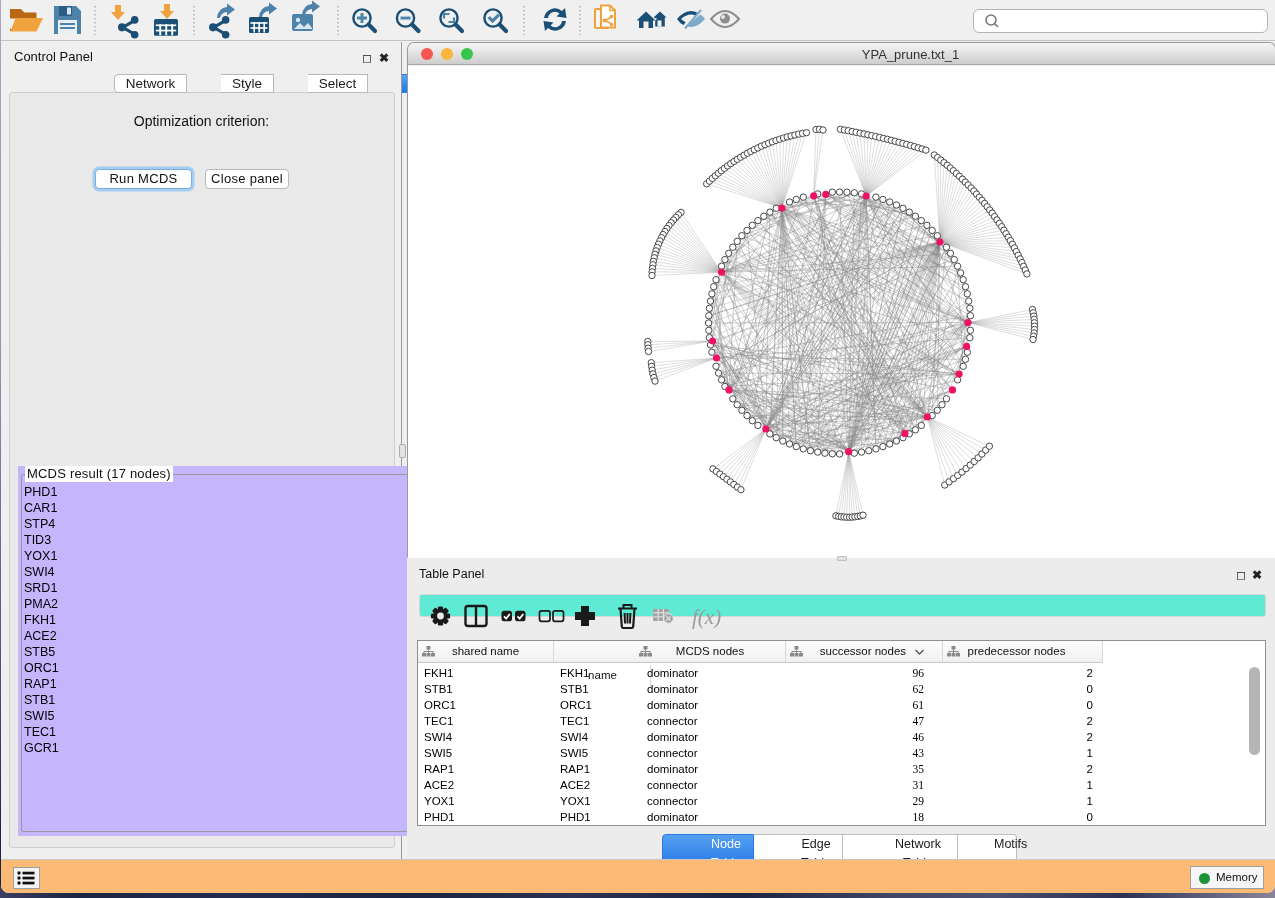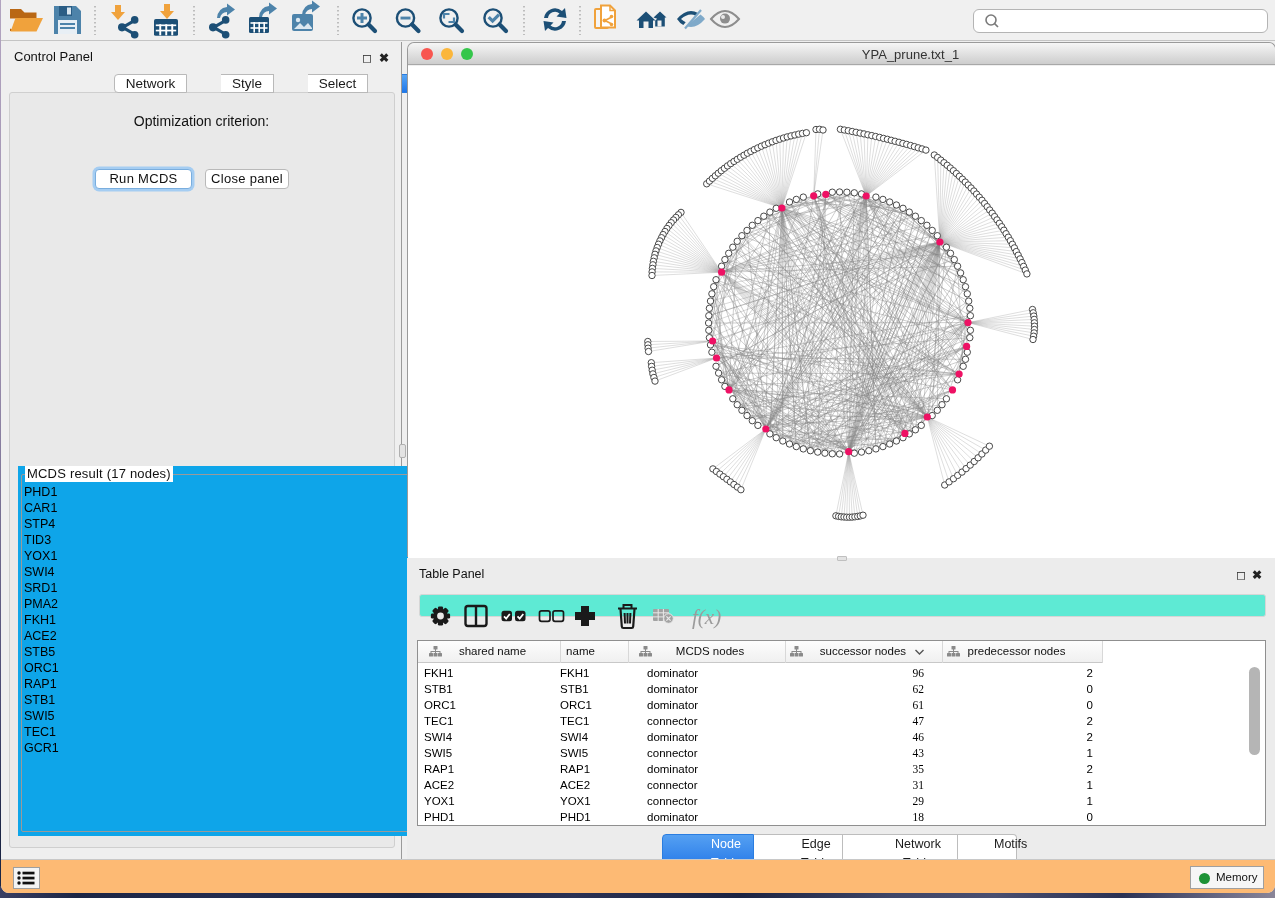--- a/index.html
+++ b/index.html
@@ -20,21 +20,21 @@
 .tab { height:19px; line-height:18px; font-size:13.5px; text-align:center; background:#fff; border:1px solid #b9b9b9; border-left:none; color:#1a1a1a;margin-left:34px; }
 .tab.first { border-left:1px solid #b9b9b9; border-radius:4px 0 0 4px; }
 .tab.last { border-radius:0 4px 4px 0; }
 .tab.sel { background:linear-gradient(#56a5f5,#1f77ea); color:#fff; border-color:#2a7de0; }
 #optlabel { position:absolute; left:0; top:71px; width:401px; text-align:center; font-size:14px; color:#111; }
 #dropdown { position:absolute; left:46px; top:95px; width:311px; height:20px; background:#fff; border:1px solid #b5b5b5; border-radius:4px; font-size:13px; letter-spacing:0.45px; color:#111; text-align:left; padding-left:11px; line-height:19px; }
 #dd-step { position:absolute; right:-1px; top:-1px; width:19px; height:21px; border-radius:0 4px 4px 0; background:linear-gradient(#6cb0f8,#2470e8); }
 .btn { position:absolute; height:20px; background:#fff; border:1px solid #b9b9b9; border-radius:4px; font-size:13px; letter-spacing:0.3px; color:#111; text-align:center; line-height:18px; }
 #runbtn { left:94px; top:127px; width:97px; box-shadow:0 0 0 2.5px #a5cdf2; border-color:#7aaede; }
 #closebtn { left:204px; top:127px; width:84px; }
-#mcdsbox { position:absolute; left:17px; top:424px; width:410px; height:370px; background:#0ea5e9; }
+#mcdsbox { position:absolute; left:17px; top:424px; width:410px; height:370px; background:#c4b5fd; }
 #mcdsfs { position:absolute; left:3px; top:8px; right:4px; bottom:4px; border:1px solid #9a9a9a; border-radius:2px; }
 #mcdslegend { position:absolute; left:3px; top:-1px; background:#fff; padding:0 2px; font-size:13px; letter-spacing:0.2px; color:#111; line-height:16px; margin-top:-8px; }
 #mcdslist { position:absolute; left:6px; top:18px; font-size:12.5px; color:#000; line-height:16px; }
 #mcdssb { position:absolute; right:7px; top:11px; width:12px; bottom:6px; background:#f4f4f4; border:1px solid #dcdcdc; }
 #mcdssb .thumb { position:absolute; left:1px; top:2px; width:9px; height:80px; background:#dedede; border-radius:4px; }
 
 
 #netwin { position:absolute; left:406px; top:42px; width:869px; height:515px; border:1px solid #9a9a9a; border-bottom:none; border-radius:7px 7px 0 0; }
 #titlebar { position:absolute; left:0; top:0; width:100%; height:22px; background:linear-gradient(#f6f6f6,#cdcdcd); border-bottom:1px solid #a8a8a8; border-radius:7px 7px 0 0; }
 .light { position:absolute; top:5px; width:12px; height:12px; border-radius:50%; }
@@ -1145,33 +1145,33 @@
               <line x1="10.4" y1="0" x2="10.4" y2="12"></line>
             </g>
             <circle cx="15.5" cy="9.5" r="4.8" fill="#a2a2a2" stroke="#e9e9e9" stroke-width="1"></circle>
             <path d="M13.4 7.4 l4.2 4.2 M17.6 7.4 l-4.2 4.2" stroke="#e9e9e9" stroke-width="1.3"></path>
           </g>
 <text x="272" y="29" font-family="Liberation Serif" font-style="italic" font-size="21" fill="#9b9b9b">f(x)</text>
 </svg>
       </div>
     <div id="tbl">
       <div id="thead">
-        <div class="hcell" style="left:7px; width:136px;">
+        <div class="hcell" style="left:0; width:136px;">
             <div class="hicon"><svg width="13" height="12" viewBox="0 0 13 12" xmlns="http://www.w3.org/2000/svg">
                 <g fill="#8a8a8a">
                   <rect x="4.5" y="0" width="4" height="3.4" rx="0.5"></rect>
                   <rect x="0" y="7" width="4" height="3.6" rx="0.5"></rect>
                   <rect x="4.5" y="7" width="4" height="3.6" rx="0.5"></rect>
                   <rect x="9" y="7" width="4" height="3.6" rx="0.5"></rect>
                   <path d="M6 3 h1 v2 h-1 z M1.5 5 h10 v1 h-10 z M1.5 5 h1 v2 h-1 z M6 5 h1 v2 h-1 z M10.5 5 h1 v2 h-1 z"></path>
                 </g>
               </svg></div>
             <div class="hlabel">shared name</div>
           </div>
-        <div class="hcell" style="left:130px; width:81px;">
+        <div class="hcell" style="left:152px; width:81px;margin-top:24px;">
             <div class="hlabel" style="padding-right:15px;">name</div>
           </div>
         <div class="hcell" style="left:217px; width:151px;">
             <div class="hicon"><svg width="13" height="12" viewBox="0 0 13 12" xmlns="http://www.w3.org/2000/svg">
                 <g fill="#8a8a8a">
                   <rect x="4.5" y="0" width="4" height="3.4" rx="0.5"></rect>
                   <rect x="0" y="7" width="4" height="3.6" rx="0.5"></rect>
                   <rect x="4.5" y="7" width="4" height="3.6" rx="0.5"></rect>
                   <rect x="9" y="7" width="4" height="3.6" rx="0.5"></rect>
                   <path d="M6 3 h1 v2 h-1 z M1.5 5 h10 v1 h-10 z M1.5 5 h1 v2 h-1 z M6 5 h1 v2 h-1 z M10.5 5 h1 v2 h-1 z"></path>

